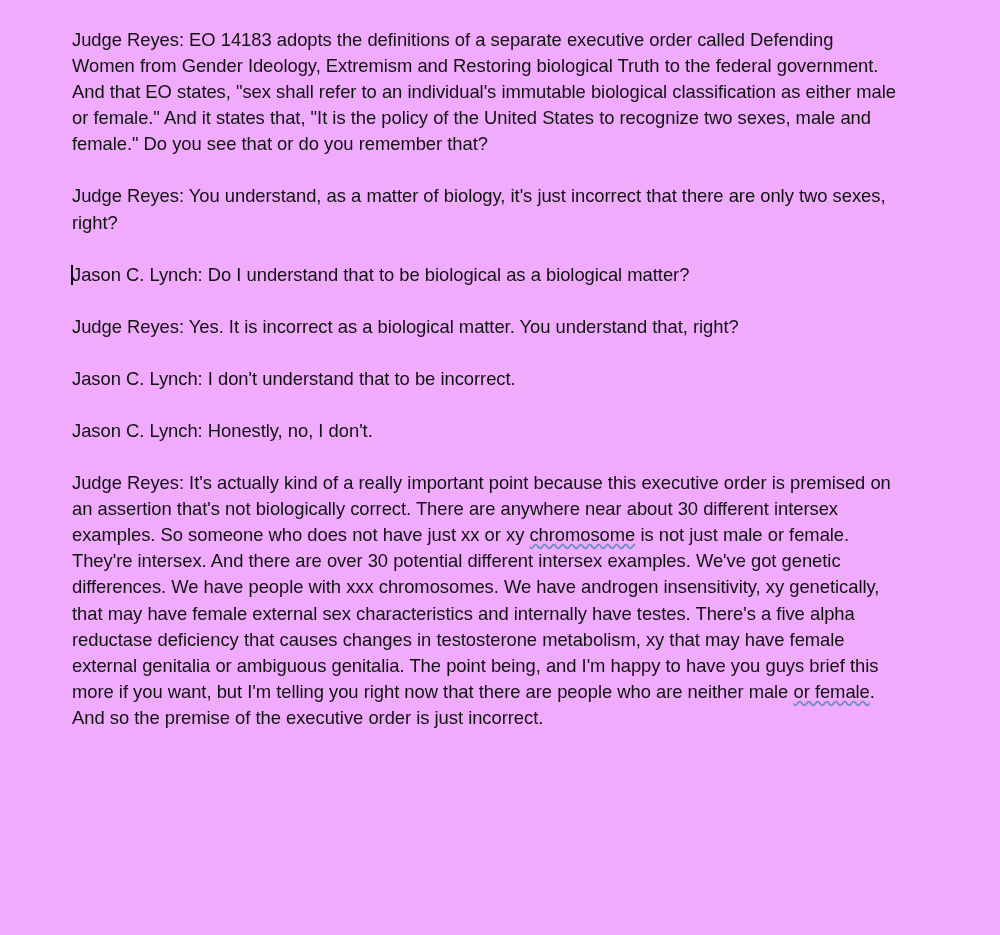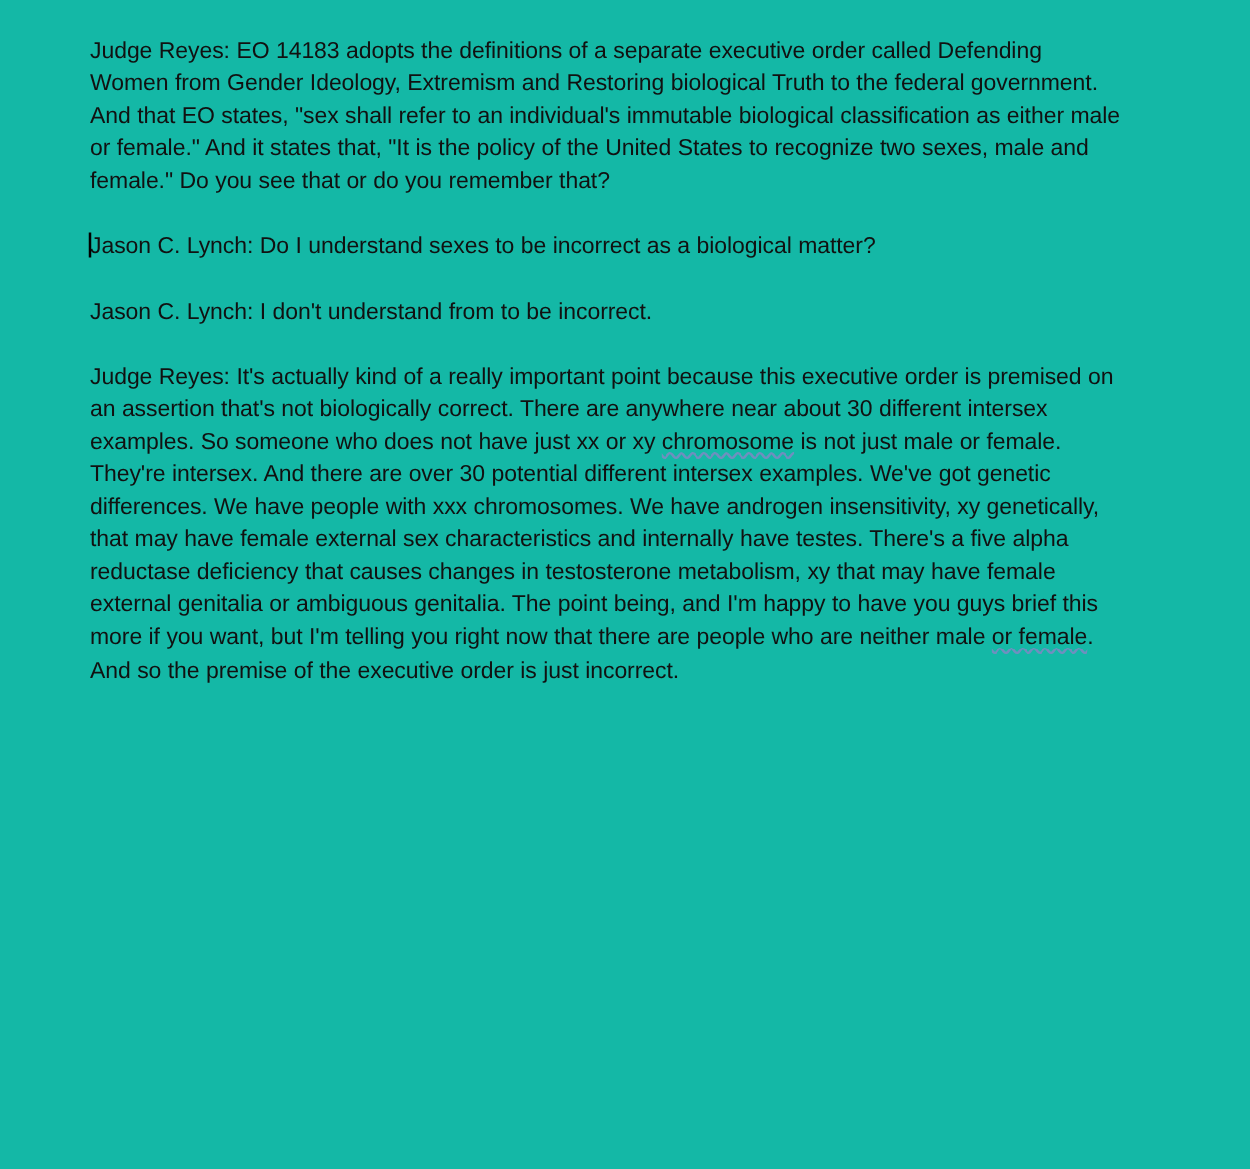--- a/index.html
+++ b/index.html
@@ -11,21 +11,21 @@
     width: 1000px;
     height: 935px;
     font-family: "Liberation Sans", sans-serif;
     color: #000000;
     overflow: hidden;
   }
   .page {
     position: relative;
     width: 1000px;
     height: 935px;
-    background: #14b8a6;
+    background: #f0abfc;
     box-sizing: border-box;
   }
   .doc-body {
     position: absolute;
     left: 72px;
     top: 27px;
     width: 828px;
   }
   .para {
     font-size: 18.4px;
@@ -61,24 +61,27 @@
 </style>
 </head>
 <body>
 
 <div class="page">
   <div class="doc-body">
 
     <p class="para">Judge Reyes: EO 14183 adopts the definitions of a separate executive order called Defending Women from Gender Ideology, Extremism and Restoring biological Truth to the federal government. And that EO states, "sex shall refer to an individual's immutable biological classification as either male or female." And it states that, "It is the policy of the United States to recognize two sexes, male and female." Do you see that or do you remember that?</p>
 
 
+    <p class="para">Judge Reyes: You understand, as a matter of biology, it's just incorrect that there are only two sexes, right?</p>
 
-    <p class="para caret-line"><span class="text-caret"></span><span>Jason C. Lynch: Do I understand sexes to be incorrect as a biological matter?</span></p>
+    <p class="para caret-line"><span class="text-caret"></span><span>Jason C. Lynch: Do I understand that to be biological as a biological matter?</span></p>
+
+    <p class="para">Judge Reyes: Yes. It is incorrect as a biological matter. You understand that, right?</p>
+
+    <p class="para">Jason C. Lynch: I don't understand that to be incorrect.</p>
 
 
-    <p class="para">Jason C. Lynch: I don't understand from to be incorrect.</p>
-
-
+    <p class="para">Jason C. Lynch: Honestly, no, I don't.</p>
 
     <p class="para">Judge Reyes: It's actually kind of a really important point because this executive order is premised on an assertion that's not biologically correct. There are anywhere near about 30 different intersex examples. So someone who does not have just xx or xy <span class="misspelled">chromosome</span> is not just male or female. They're intersex. And there are over 30 potential different intersex examples. We've got genetic differences. We have people with xxx chromosomes. We have androgen insensitivity, xy genetically, that may have female external sex characteristics and internally have testes. There's a five alpha reductase deficiency that causes changes in testosterone metabolism, xy that may have female external genitalia or ambiguous genitalia. The point being, and I'm happy to have you guys brief this more if you want, but I'm telling you right now that there are people who are neither male <span class="misspelled">or female</span>. And so the premise of the executive order is just incorrect.</p>
 
   </div>
 </div>
 
 </body></html>

